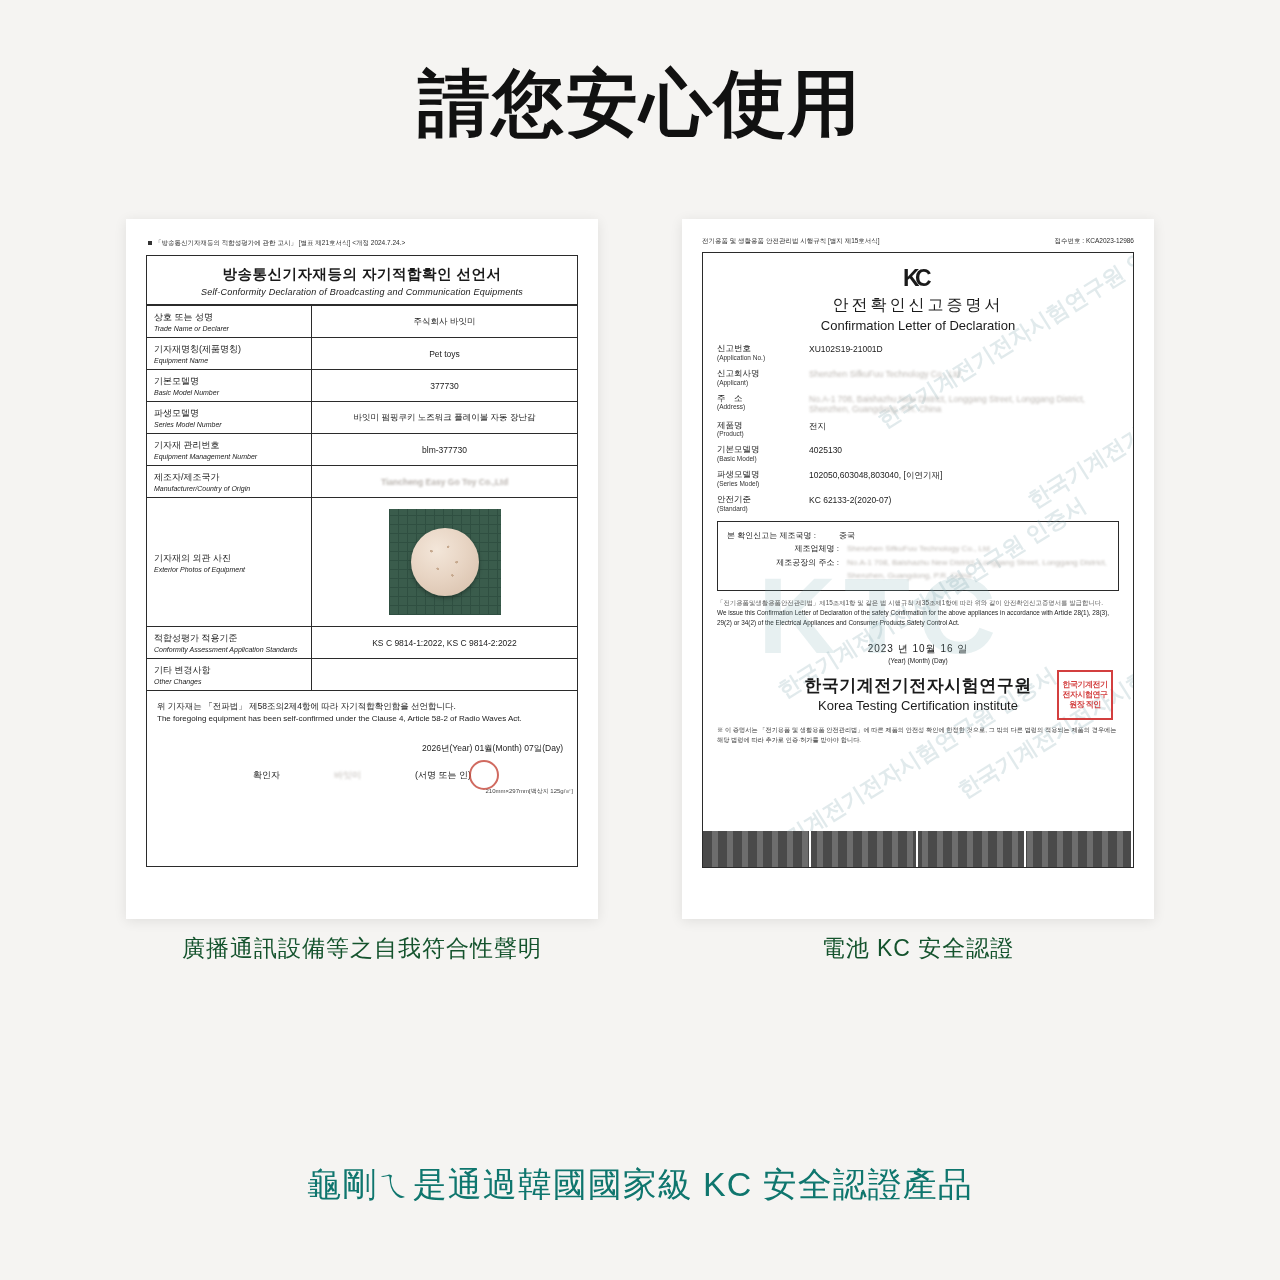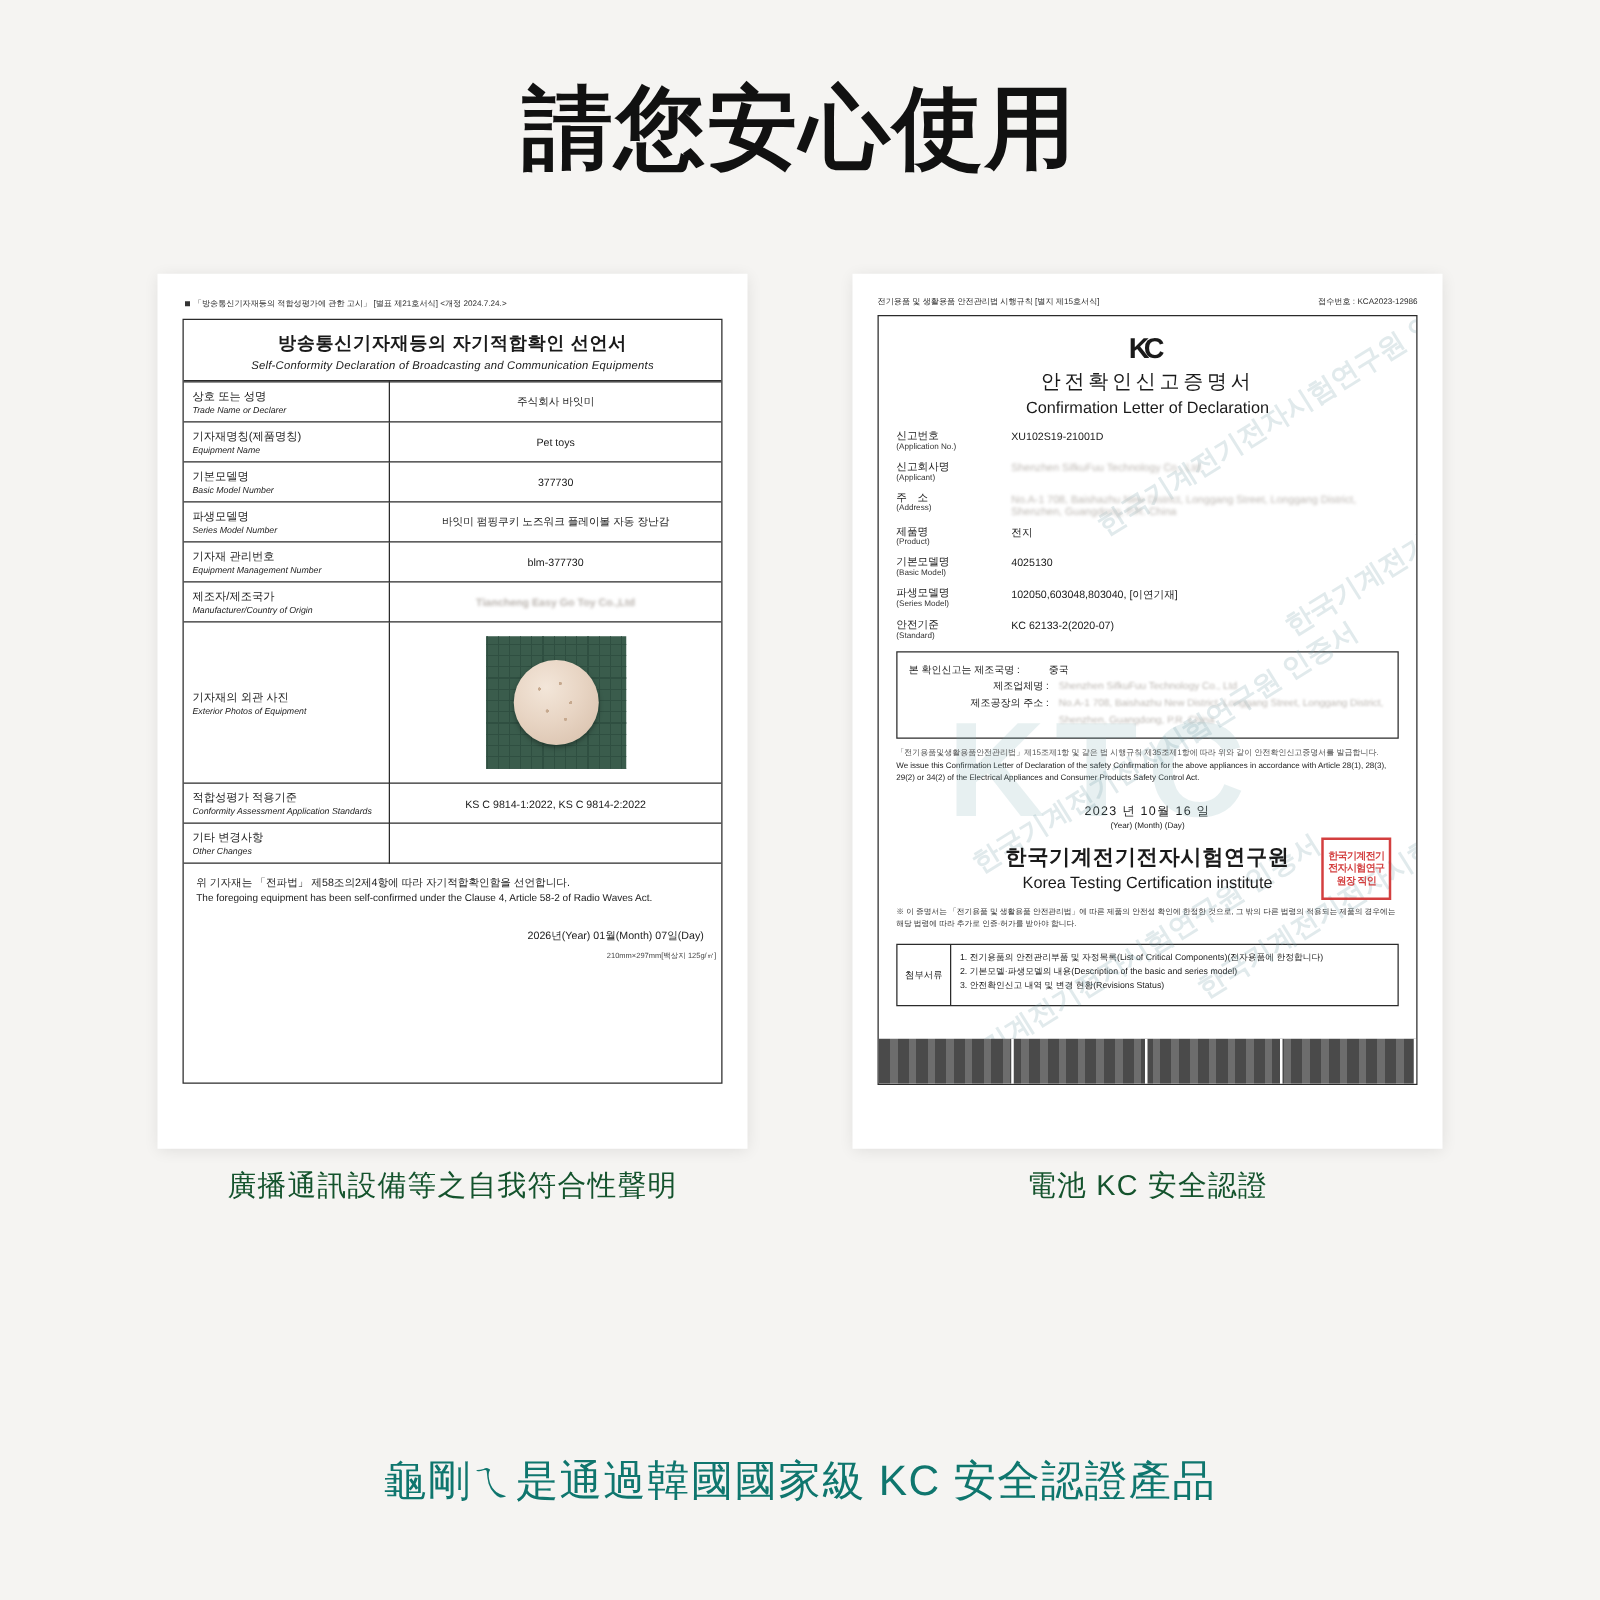--- a/index.html
+++ b/index.html
@@ -458,20 +458,26 @@
         </tbody>
           </table>
 
         <div class="l-statement">
           <div>위 기자재는 「전파법」 제58조의2제4항에 따라 자기적합확인함을 선언합니다.</div>
           <div class="en">The foregoing equipment has been self-confirmed under the Clause 4, Article 58-2 of Radio Waves Act.</div>
         </div>
 
         <div class="l-date">2026년(Year)  01월(Month)  07일(Day)</div>
 
+        <div class="l-sign">
+          <span>확인자</span>
+          <span class="sign-blur">바잇미</span>
+          <span>(서명 또는 인)</span>
+          <span class="stamp-red"></span>
+        </div>
 
         <div class="l-foot">210mm×297mm[백상지 125g/㎡]</div>
       </div>
     </div>
     <div class="caption">廣播通訊設備等之自我符合性聲明</div>
   </div>
 
   <div class="card-col">
     <div class="cert">
       <div class="r-head">
@@ -575,28 +581,20 @@
         </div>
 
         <div class="r-org">
           <div class="ko">한국기계전기전자시험연구원</div>
           <div class="en">Korea Testing Certification institute</div>
           <div class="redstamp">한국기계전기전자시험연구원장 직인</div>
         </div>
 
         <div class="r-note">※ 이 증명서는 「전기용품 및 생활용품 안전관리법」에 따른 제품의 안전성 확인에 한정한 것으로, 그 밖의 다른 법령의 적용되는 제품의 경우에는 해당 법령에 따라 추가로 인증·허가를 받아야 합니다.</div>
 
-        <div class="r-attach">
-          <div class="ttl">첨부서류</div>
-          <div class="lst">
-            <div>1. 전기용품의 안전관리부품 및 자정목록(List of Critical Components)(전자용품에 한정합니다)</div>
-            <div>2. 기본모델·파생모델의 내용(Description of the basic and series model)</div>
-            <div>3. 안전확인신고 내역 및 변경 현황(Revisions Status)</div>
-          </div>
-        </div>
 
         <div class="r-bottombar">
           <span></span>
             <span></span>
             <span></span>
             <span></span>
         </div>
       </div>
     </div>
     <div class="caption">電池 KC 安全認證</div>

